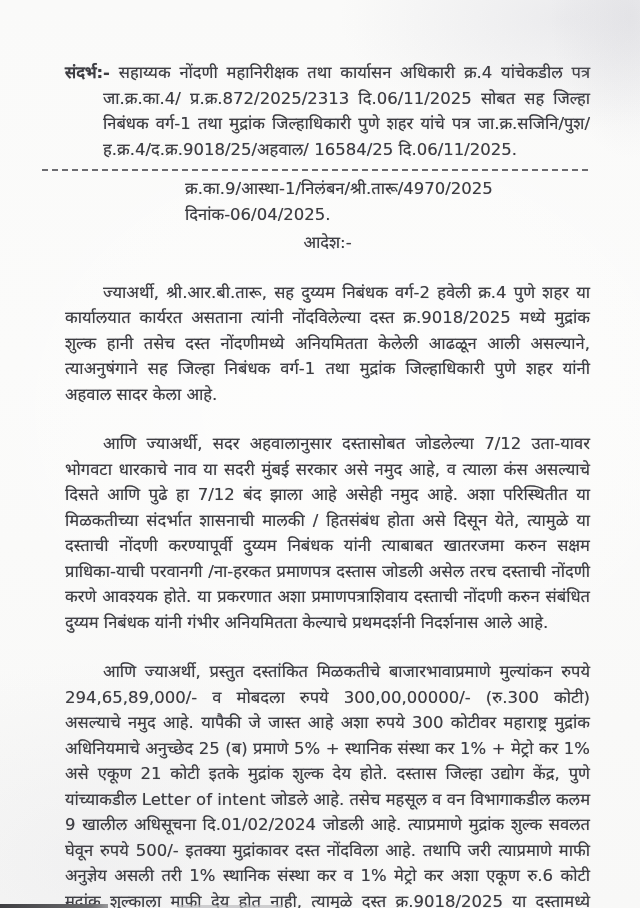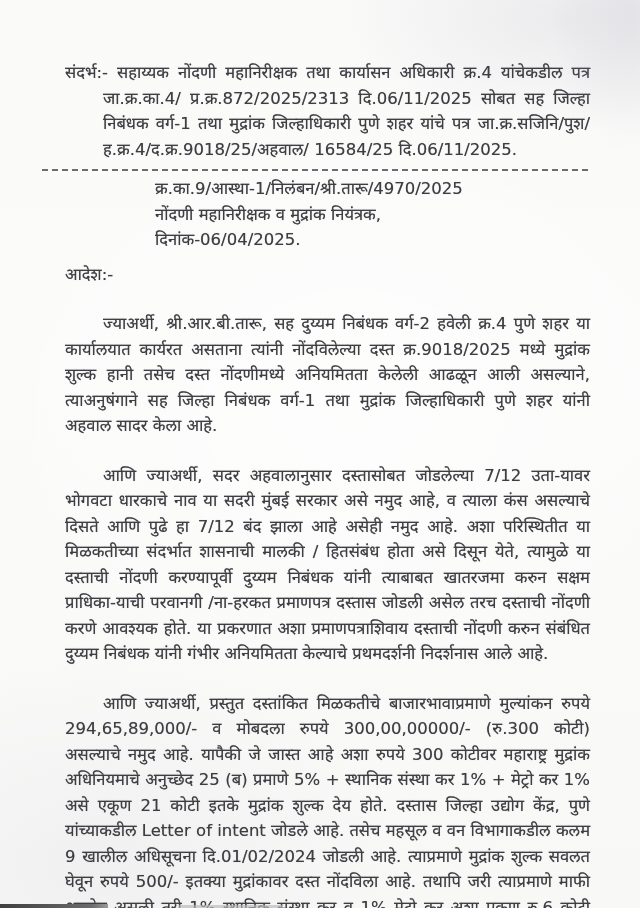--- a/index.html
+++ b/index.html
@@ -21,30 +21,30 @@
     padding: 60px 50px 0 65px;
     font-size: 16.5px;
     line-height: 25.5px;
     text-shadow: 0 0 0.7px rgba(66,66,72,0.55);
   }
   .ref-block {
     padding-left: 38px;
     text-indent: -38px;
     text-align: justify;
   }
-  .ref-label { font-weight: normal; }
+  .ref-label { font-weight: bold; }
   .divider {
     height: 0;
     border-top: 2px dashed #55555a;
     width: 546px;
     margin: 7px 0 5px -23px;
     opacity: 0.85;
   }
-  .letterhead { margin-left: 90px; white-space: nowrap; }
-  .order-heading { margin-top: 9px; }
+  .letterhead { margin-left: 120px; white-space: nowrap; }
+  .order-heading { margin-top: 3px; text-align: center; }
   .para {
     text-indent: 38px;
     text-align: justify;
     margin-top: 24px;
   }
   .scan-bar-dark {
     position: absolute;
     left: 0; bottom: 0;
     width: 108px; height: 4px;
     background: linear-gradient(90deg, #3f3f42, #6b6b6e 85%, #9a9a9c);
@@ -70,21 +70,20 @@
 
   <div class="ref-block">
     <span class="ref-label">संदर्भ:-</span>
     <span>सहाय्यक नोंदणी महानिरीक्षक तथा कार्यासन अधिकारी क्र.4 यांचेकडील पत्र जा.क्र.का.4/ प्र.क्र.872/2025/2313 दि.06/11/2025 सोबत सह जिल्हा निबंधक वर्ग-1 तथा मुद्रांक जिल्हाधिकारी पुणे शहर यांचे पत्र जा.क्र.सजिनि/पुश/ ह.क्र.4/द.क्र.9018/25/अहवाल/ 16584/25 दि.06/11/2025.</span>
   </div>
 
   <div class="divider"></div>
 
   <div class="letterhead">
     <div>क्र.का.9/आस्था-1/निलंबन/श्री.तारू/4970/2025</div>
-    <div>नोंदणी महानिरीक्षक व मुद्रांक नियंत्रक,</div>
     <div>दिनांक-06/04/2025.</div>
   </div>
 
   <div class="order-heading">आदेश:-</div>
 
   <p class="para">ज्याअर्थी, श्री.आर.बी.तारू, सह दुय्यम निबंधक वर्ग-2 हवेली क्र.4 पुणे शहर या कार्यालयात कार्यरत असताना त्यांनी नोंदविलेल्या दस्त क्र.9018/2025 मध्ये मुद्रांक शुल्क हानी तसेच दस्त नोंदणीमध्ये अनियमितता केलेली आढळून आली असल्याने, त्याअनुषंगाने सह जिल्हा निबंधक वर्ग-1 तथा मुद्रांक जिल्हाधिकारी पुणे शहर यांनी अहवाल सादर केला आहे.</p>
   <p class="para">आणि ज्याअर्थी, सदर अहवालानुसार दस्तासोबत जोडलेल्या 7/12 उता-यावर भोगवटा धारकाचे नाव या सदरी मुंबई सरकार असे नमुद आहे, व त्याला कंस असल्याचे दिसते आणि पुढे हा 7/12 बंद झाला आहे असेही नमुद आहे. अशा परिस्थितीत या मिळकतीच्या संदर्भात शासनाची मालकी / हितसंबंध होता असे दिसून येते, त्यामुळे या दस्ताची नोंदणी करण्यापूर्वी दुय्यम निबंधक यांनी त्याबाबत खातरजमा करुन सक्षम प्राधिका-याची परवानगी /ना-हरकत प्रमाणपत्र दस्तास जोडली असेल तरच दस्ताची नोंदणी करणे आवश्यक होते. या प्रकरणात अशा प्रमाणपत्राशिवाय दस्ताची नोंदणी करुन संबंधित दुय्यम निबंधक यांनी गंभीर अनियमितता केल्याचे प्रथमदर्शनी निदर्शनास आले आहे.</p>
   <p class="para">आणि ज्याअर्थी, प्रस्तुत दस्तांकित मिळकतीचे बाजारभावाप्रमाणे मुल्यांकन रुपये 294,65,89,000/- व मोबदला रुपये 300,00,00000/- (रु.300 कोटी) असल्याचे नमुद आहे. यापैकी जे जास्त आहे अशा रुपये 300 कोटीवर महाराष्ट्र मुद्रांक अधिनियमाचे अनुच्छेद 25 (ब) प्रमाणे 5% + स्थानिक संस्था कर 1% + मेट्रो कर 1% असे एकूण 21 कोटी इतके मुद्रांक शुल्क देय होते. दस्तास जिल्हा उद्योग केंद्र, पुणे यांच्याकडील Letter of intent जोडले आहे. तसेच महसूल व वन विभागाकडील कलम 9 खालील अधिसूचना दि.01/02/2024 जोडली आहे. त्याप्रमाणे मुद्रांक शुल्क सवलत घेवून रुपये 500/- इतक्या मुद्रांकावर दस्त नोंदविला आहे. तथापि जरी त्याप्रमाणे माफी अनुज्ञेय असली तरी 1% स्थानिक संस्था कर व 1% मेट्रो कर अशा एकूण रु.6 कोटी मुद्रांक शुल्काला माफी देय होत नाही, त्यामुळे दस्त क्र.9018/2025 या दस्तामध्ये मुद्रांक शुल्काची हानी झाल्याचे प्रथमदर्शनी दिसून येते.</p>
 
   <div class="scan-smudge-right"></div>

